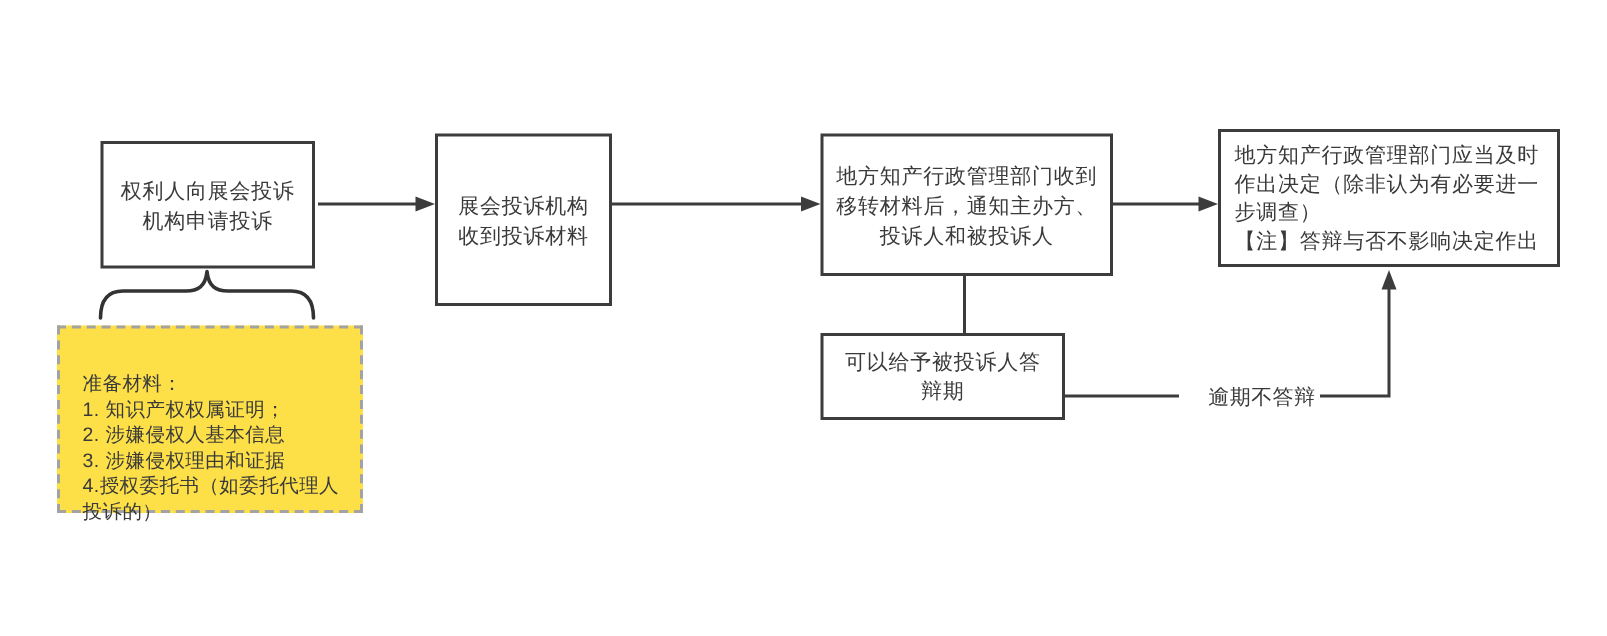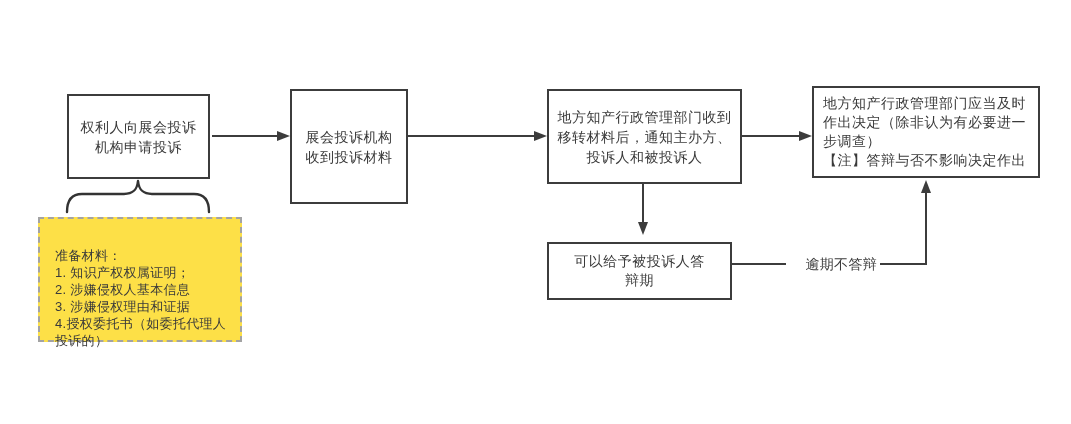--- a/index.html
+++ b/index.html
@@ -79,21 +79,21 @@
 投诉人和被投诉人</span>
   </div>
 
   <div class="box box-left" style="left:812px;top:86px;width:228px;height:92px;">
     <span>地方知产行政管理部门应当及时
 作出决定（除非认为有必要进一
 步调查）
 【注】答辩与否不影响决定作出</span>
   </div>
 
-  <div class="box" style="left:547px;top:242px;width:185px;height:58px;line-height:19px;">
+  <div class="box" style="left:547px;top:222px;width:163px;height:58px;line-height:19px;">
     <span>可以给予被投诉人答
 辩期</span>
   </div>
 
   <div class="dashed-box" style="left:38px;top:217px;width:204px;height:125px;">
     <span>准备材料：
 1. 知识产权权属证明；
 2. 涉嫌侵权人基本信息
 3. 涉嫌侵权理由和证据
 4.授权委托书（如委托代理人

